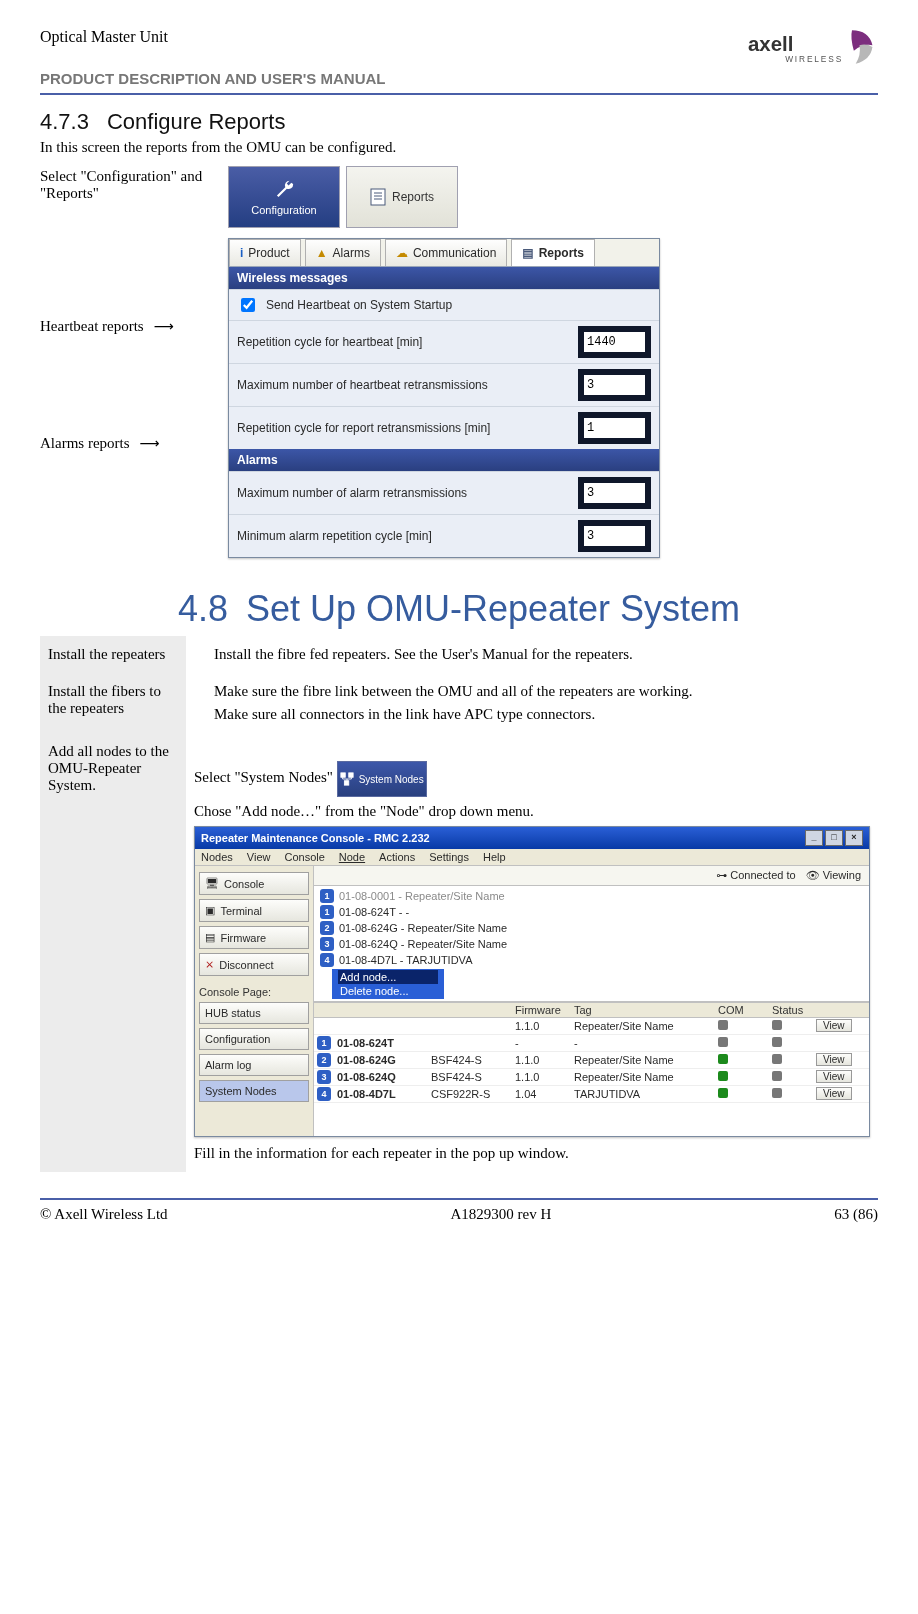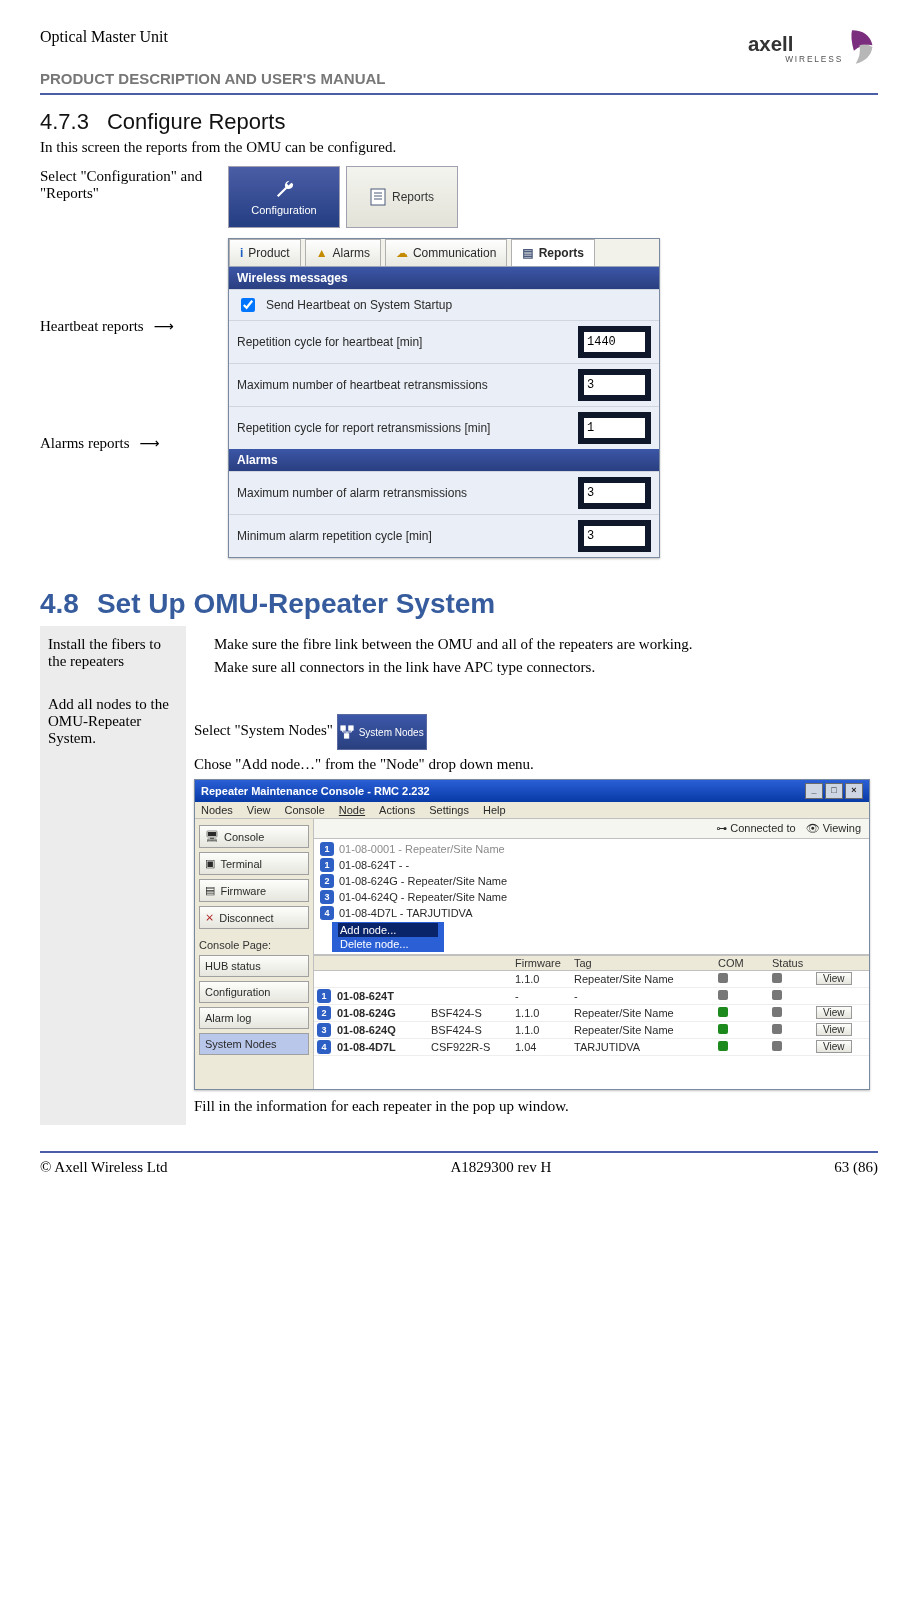--- a/index.html
+++ b/index.html
@@ -149,23 +149,24 @@
   .arrow-right {
     display: inline-block;
     width: 26px;
     text-align: right;
     font-size: 14px;
   }
 
   h1.section-title {
     font-family: Verdana, Arial, sans-serif;
     color: #365c9e;
-    font-size: 28px;
-    font-weight: bold;
+    font-size: 36px;
+    font-weight: normal;
     margin: 30px 0 6px 0;
+    text-align: center;
   }
   h1.section-title .num { margin-right: 18px; }
 
   .step-table {
     width: 100%;
     border-collapse: collapse;
   }
   .step-table td {
     vertical-align: top;
     padding: 10px 8px;
@@ -430,20 +431,24 @@
     </div>
   </div>
 </div>
 
 <h1 class="section-title">
   <span class="num">4.8</span><span>Set Up OMU-Repeater System</span>
 </h1>
 
 <table class="step-table">
   <tbody>
+      <tr>
+    <td class="step-label">Install the repeaters</td>
+    <td class="step-body">Install the fibre fed repeaters. See the User's Manual for the repeaters.</td>
+  </tr>
   <tr>
     <td class="step-label">Install the fibers to the repeaters</td>
     <td class="step-body">
       <div>Make sure the fibre link between the OMU and all of the repeaters are working.</div>
       <div style="margin-top:6px;">Make sure all connectors in the link have APC type connectors.</div>
     </td>
   </tr>
   <tr>
     <td class="step-label">Add all nodes to the OMU-Repeater System.</td>
     <td class="step-body" style="padding-left:8px;">
@@ -525,21 +530,21 @@
                     <div class="node-row">
                       <span class="num-badge">1</span>
                       <span>01-08-624T - -</span>
                     </div>
                     <div class="node-row">
                       <span class="num-badge">2</span>
                       <span>01-08-624G - Repeater/Site Name</span>
                     </div>
                     <div class="node-row">
                       <span class="num-badge">3</span>
-                      <span>01-04-624Q - Repeater/Site Name</span>
+                      <span>01-08-624Q - Repeater/Site Name</span>
                     </div>
                     <div class="node-row">
                       <span class="num-badge">4</span>
                       <span>01-08-4D7L - TARJUTIDVA</span>
                     </div>
                   </div>
               <div style="margin-left:14px;">
                 <div class="dropdown">
                   <div class="dd-item sel">Add node...</div>
                   <div class="dd-item">Delete node...</div>

